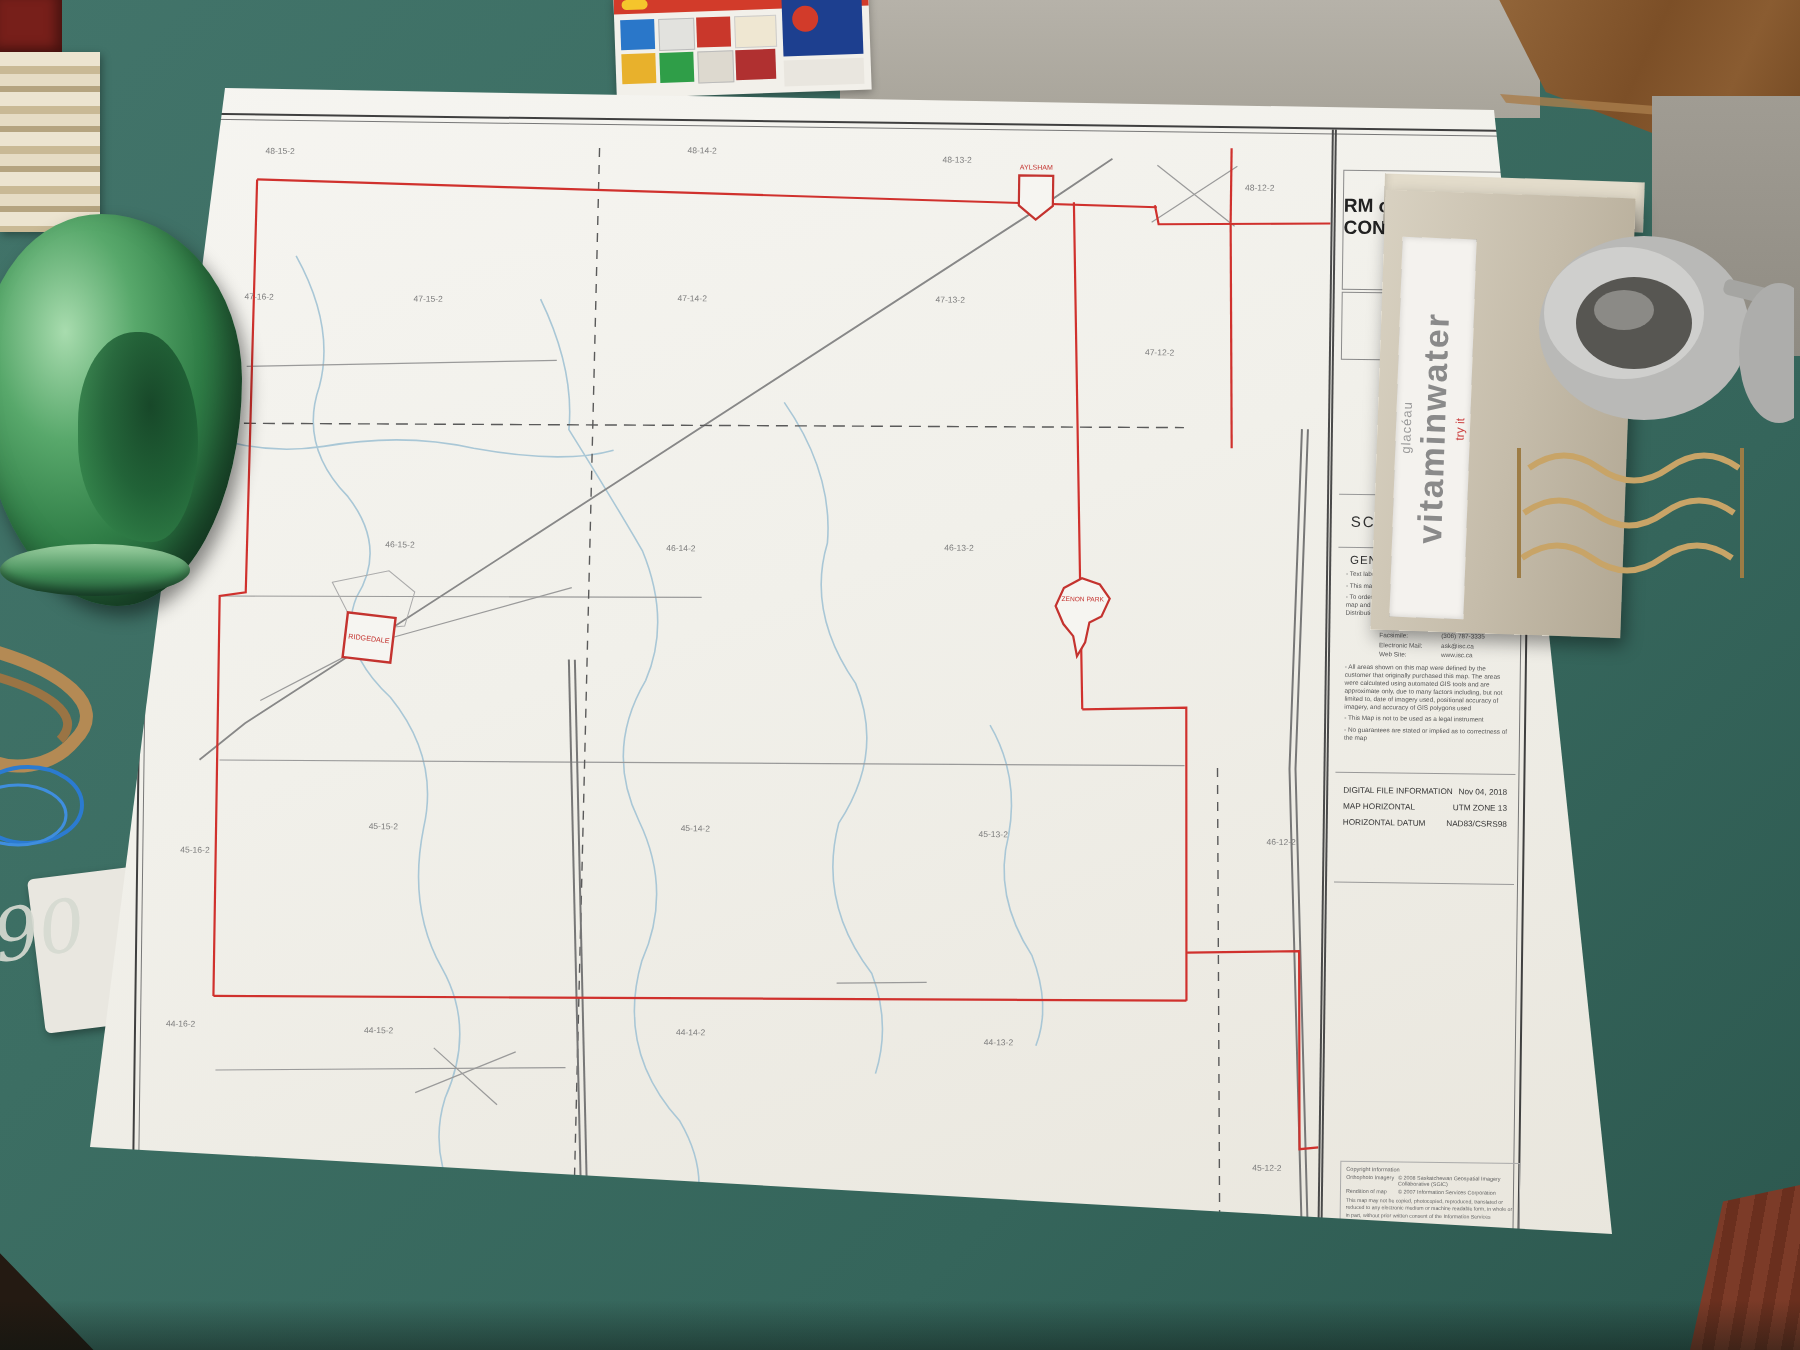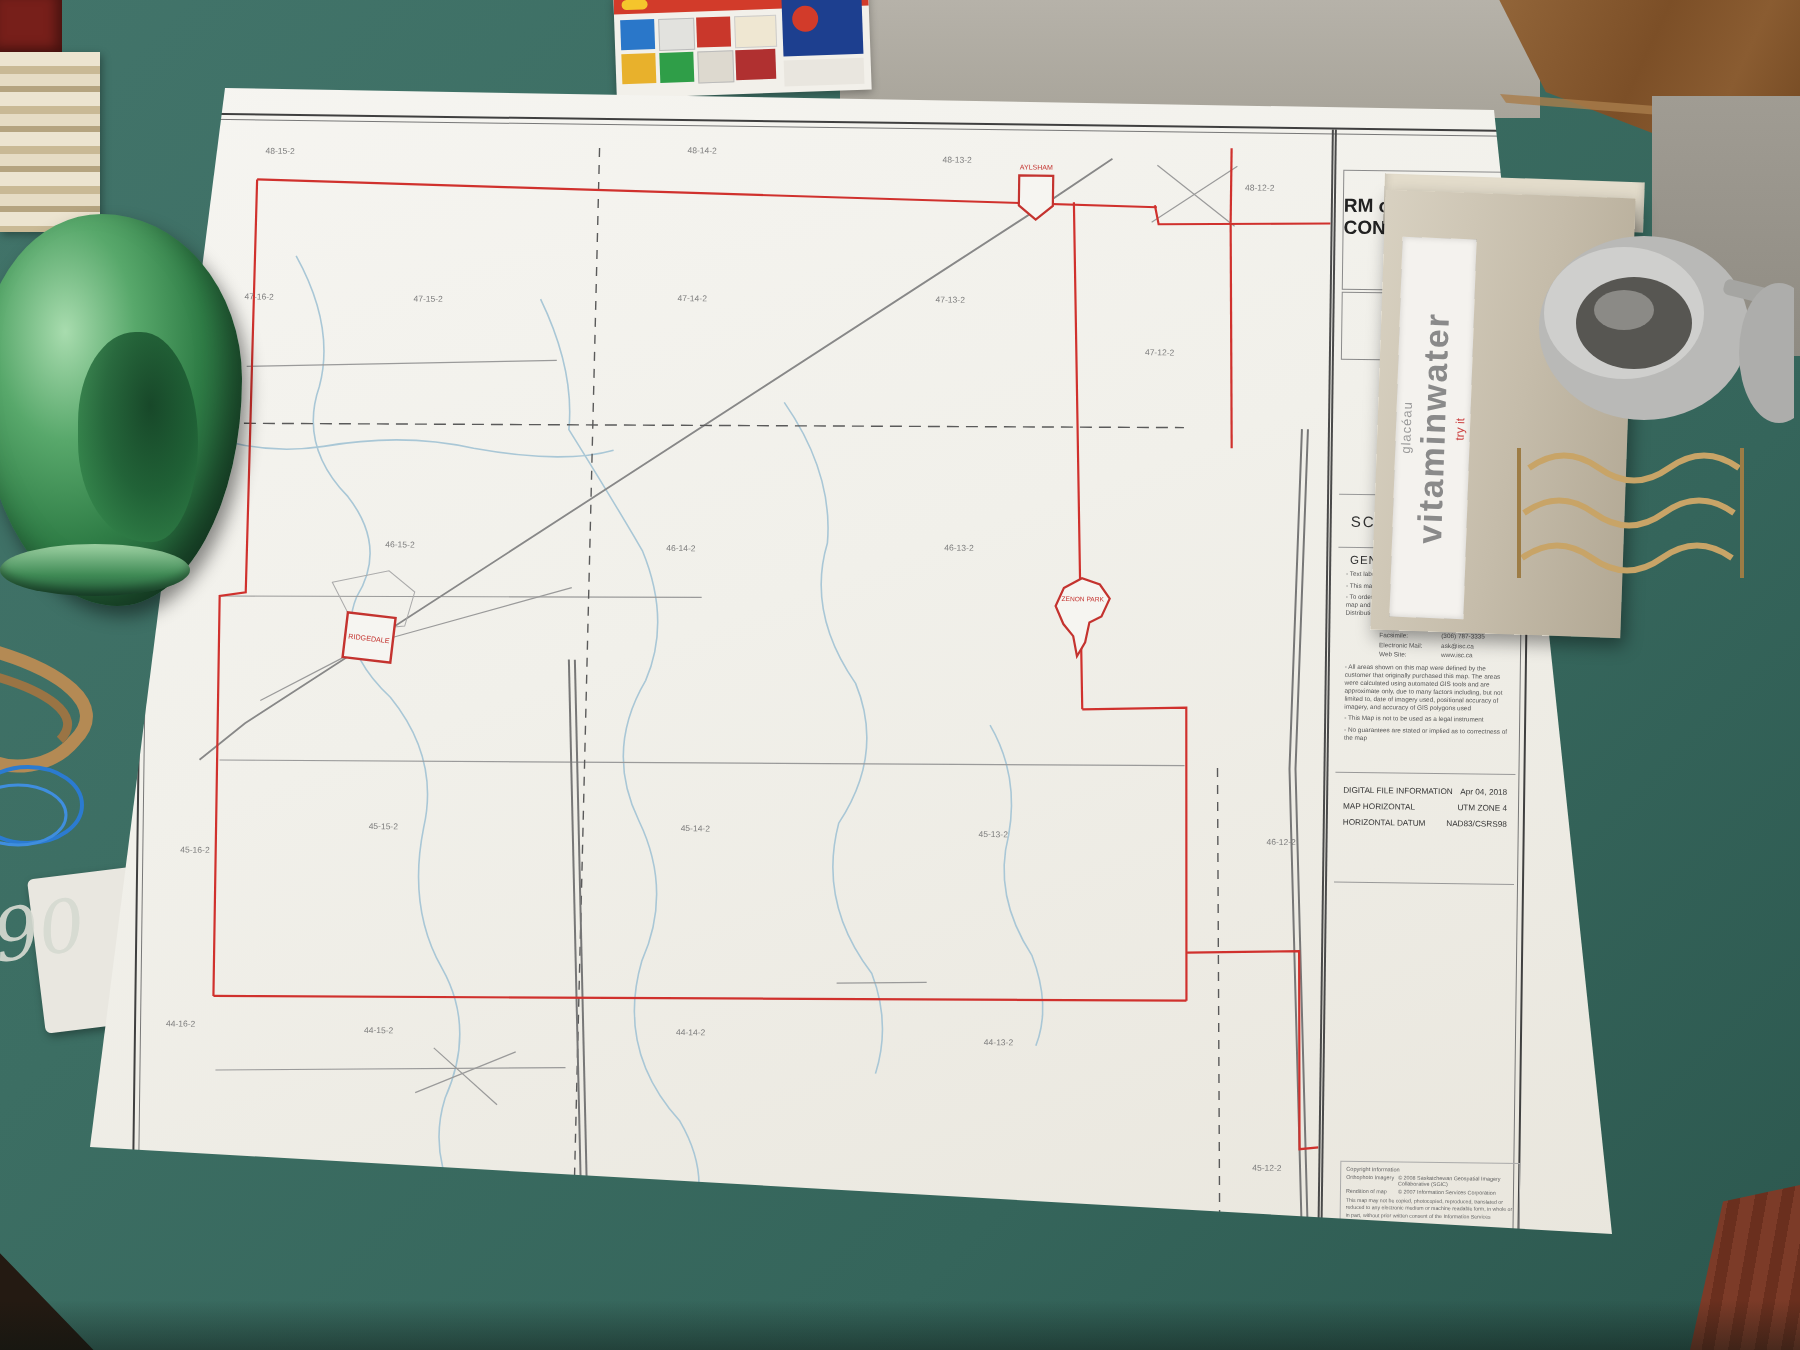--- a/index.html
+++ b/index.html
@@ -287,25 +287,25 @@
             <span>www.isc.ca</span>
           </div>
           <p class="gi-note">- All areas shown on this map were defined by the customer that originally purchased this map. The areas were calculated using automated GIS tools and are approximate only, due to many factors including, but not limited to, date of imagery used, positional accuracy of imagery, and accuracy of GIS polygons used</p>
           <p class="gi-note">- This Map is not to be used as a legal instrument</p>
           <p class="gi-note">- No guarantees are stated or implied as to correctness of the map</p>
         </div>
 
         <div class="sb-box" id="sb-file">
           <div class="file-row">
             <span class="fl-l">DIGITAL FILE INFORMATION</span>
-            <span class="fl-v">Apr 04, 2018</span>
+            <span class="fl-v">Nov 04, 2018</span>
           </div>
           <div class="file-row">
             <span class="fl-l">MAP HORIZONTAL</span>
-            <span class="fl-v">UTM ZONE 4</span>
+            <span class="fl-v">UTM ZONE 13</span>
           </div>
           <div class="file-row">
             <span class="fl-l">HORIZONTAL DATUM</span>
             <span class="fl-v">NAD83/CSRS98</span>
           </div>
         </div>
 
         <div class="sb-box" id="sb-bottom">
           <div id="sb-copy">
             <div class="cp-h">Copyright Information</div>

